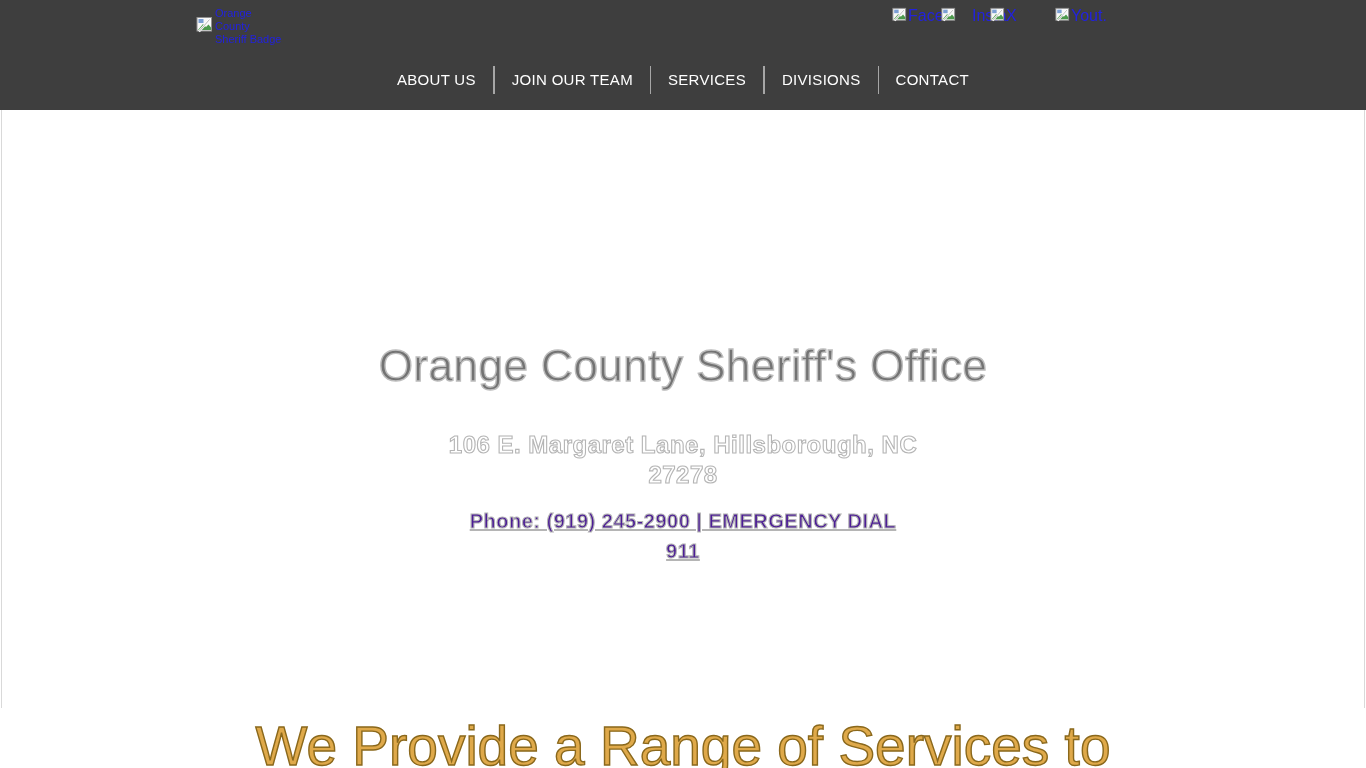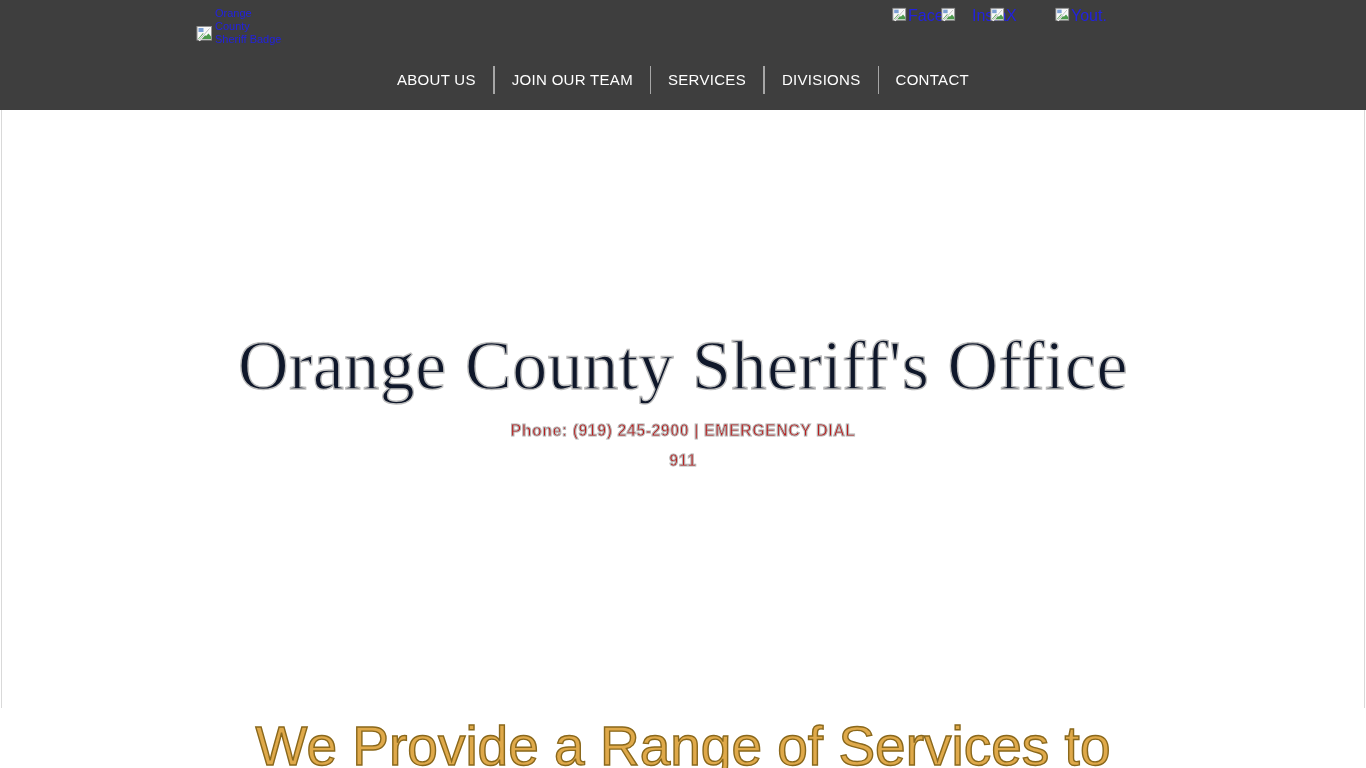--- a/index.html
+++ b/index.html
@@ -18,21 +18,21 @@
     background: #3e3e3e;
     z-index: 5;
   }
 
   
   .logo {
     position: absolute;
     left: 196px; top: 7px;
     width: 88px;
     display: flex;
-    align-items: flex-end;
+    align-items: center;
     gap: 2px;
     cursor: pointer;
     text-decoration: none;
   }
   .logo .alt-text {
     color: #2222dd;
     font-size: 11px;
     line-height: 13px;
     width: 70px;
   }
@@ -114,45 +114,45 @@
     position: absolute;
     top: 110px; left: 1px;
     width: 1364px; height: 598px;
     background: #ffffff;
     border-left: 1px solid #d9d9d9;
     border-right: 1px solid #d9d9d9;
     text-align: center;
   }
   .hero-title {
     margin-top: 222px;
-    font-size: 70px;
+    font-size: 44px;
     font-weight: 400;
     letter-spacing: 0.5px;
     line-height: 68px;
-    color: #0f172a;
-    font-family: Liberation Serif, serif;
+    color: #737373;
     -webkit-text-stroke: 1.4px #bdbdbd;
   }
   .hero-address {
     margin-top: 30px;
     font-size: 24px;
     font-weight: 700;
     line-height: 30px;
     color: #ffffff;
     -webkit-text-stroke: 1.1px #b5b5b5;
     letter-spacing: 0.5px;
   }
   .hero-phone {
     margin-top: 16px;
-    font-size: 16px;
+    font-size: 20px;
     font-weight: 700;
     line-height: 30px;
-    color: #b91c1c;
+    color: #4c1d95;
     -webkit-text-stroke: 1.1px #b5b5b5;
     letter-spacing: 0.5px;
+    text-decoration: underline;
   }
 
   
   .services {
     position: absolute;
     top: 708px; left: 0;
     width: 1366px;
     background: #ffffff;
     text-align: center;
   }
@@ -235,20 +235,24 @@
     <div class="nav-divider"></div>
     <div class="nav-divider"></div>
     <div class="nav-item">DIVISIONS</div>
     <div class="nav-divider"></div>
     <div class="nav-item">CONTACT</div>
   </nav>
 </div>
 
 <section class="hero">
   <h1 class="hero-title">Orange County Sheriff's Office</h1>
+  <p class="hero-address">
+    <span>106 E. Margaret Lane, Hillsborough, NC</span><br>
+    <span>27278</span>
+  </p>
   <p class="hero-phone">
     <span>Phone: (919) 245-2900 | EMERGENCY DIAL</span><br>
     <span>911</span>
   </p>
 </section>
 
 <section class="services">
   <h2 class="services-heading">We Provide a Range of Services to</h2>
 </section>
 

